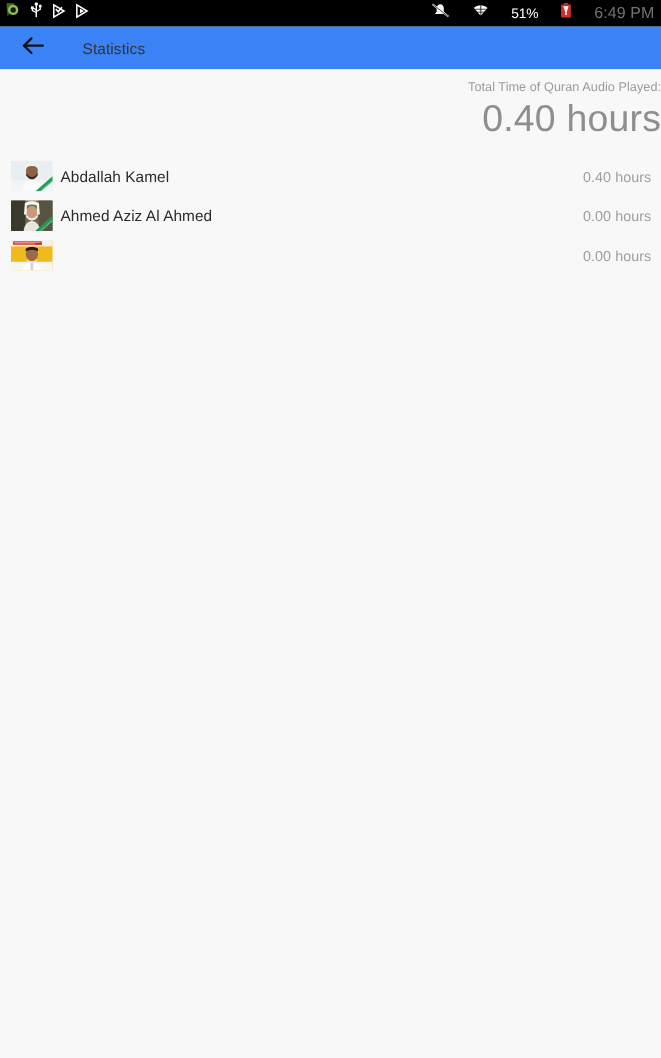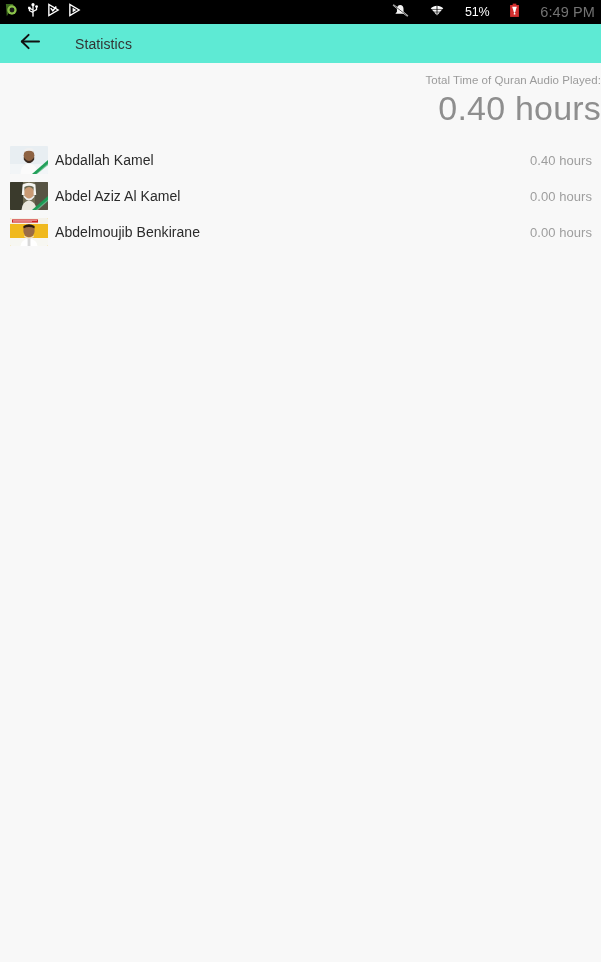--- a/index.html
+++ b/index.html
@@ -22,21 +22,21 @@
   .sb-right {
     margin-left:auto; display:flex; align-items:center; gap:20px;text-align:center;
   }
   .sb-icon { display:block; }
   .sb-batt-pct { color:#ffffff; font-size:12.5px; letter-spacing:-0.2px; }
   .sb-clock { color:#737373; font-size:14.5px; letter-spacing:0.1px; }
 
   
   .toolbar {
     height:39px; width:601px;
-    background:#5eead4;
+    background:#3b82f6;
     display:flex; align-items:center;
     padding-left:16px;
   }
   .back-btn {
     width:28px; height:28px;
     display:flex; align-items:center; justify-content:center;
     cursor:pointer; flex:none;
   }
   .toolbar-title {
     margin-left:31px;
@@ -213,38 +213,37 @@
           <rect x="0" y="0" width="13" height="28" fill="#3a3a2c"></rect>
           <rect x="25" y="0" width="13" height="28" fill="#575444"></rect>
           <ellipse cx="19" cy="11" rx="5.2" ry="6" fill="#c99a74"></ellipse>
           <path d="M13.6 12.5 Q19 20.5 24.4 12.5 L24.4 15 Q19 22 13.6 15 Z" fill="#efefef"></path>
           <path d="M12.6 2.5 Q19 -1 25.4 2.5 L26.2 13 L23.6 13 L23.6 5 Q19 2.6 14.4 5 L14.4 13 L11.8 13 Z" fill="#f4f4f0"></path>
           <path d="M11.5 28 Q12 20 19 18.6 Q26 20 26.5 28 Z" fill="#e9e7dd"></path>
           <path d="M22 28 L38 14 L38 19 L27 28 Z" fill="#1d9a55"></path>
           <path d="M26 28 L38 17.5 L38 19 L28 28 Z" fill="#ffffff" opacity="0.3"></path>
         </svg>
       </div>
-      <div class="reciter-name">Abdel Aziz Al Kamel</div>
+      <div class="reciter-name">Ahmed Aziz Al Ahmed</div>
       <div class="reciter-duration">0.00 hours</div>
     </div>
 
     <div class="reciter-row">
       <div class="thumb">
         <svg viewBox="0 0 38 28" preserveAspectRatio="none">
           <rect width="38" height="28" fill="#f0b91e"></rect>
           <rect width="38" height="6" fill="#f4f1e8"></rect>
           <rect x="2" y="1.4" width="26" height="3.2" fill="#cf2020"></rect>
           <rect x="3" y="2.2" width="24" height="0.7" fill="#ffffff" opacity="0.65"></rect>
           <rect x="3" y="3.4" width="19" height="0.7" fill="#ffffff" opacity="0.65"></rect>
           <rect x="0" y="20" width="38" height="8" fill="#f7f7f2"></rect>
           <ellipse cx="19" cy="13" rx="5.6" ry="6.2" fill="#9a6b46"></ellipse>
           <path d="M13.4 8 Q19 4.6 24.6 8 L24.6 10.5 Q19 7.6 13.4 10.5 Z" fill="#2a1a12"></path>
           <path d="M14.2 17.5 Q19 21.5 23.8 17.5 L23.8 19 Q19 22.4 14.2 19 Z" fill="#e8dacb"></path>
           <path d="M10.5 28 Q11 21.5 19 20.4 Q27 21.5 27.5 28 Z" fill="#ffffff"></path>
           <rect x="17.6" y="20.4" width="2.8" height="7.6" fill="#d8d8d8"></rect>
         </svg>
       </div>
-      <div class="reciter-name">Abdelmoujib Benkirane</div>
       <div class="reciter-duration">0.00 hours</div>
     </div>
 
   </div>
 </div>
 
 </body></html>

